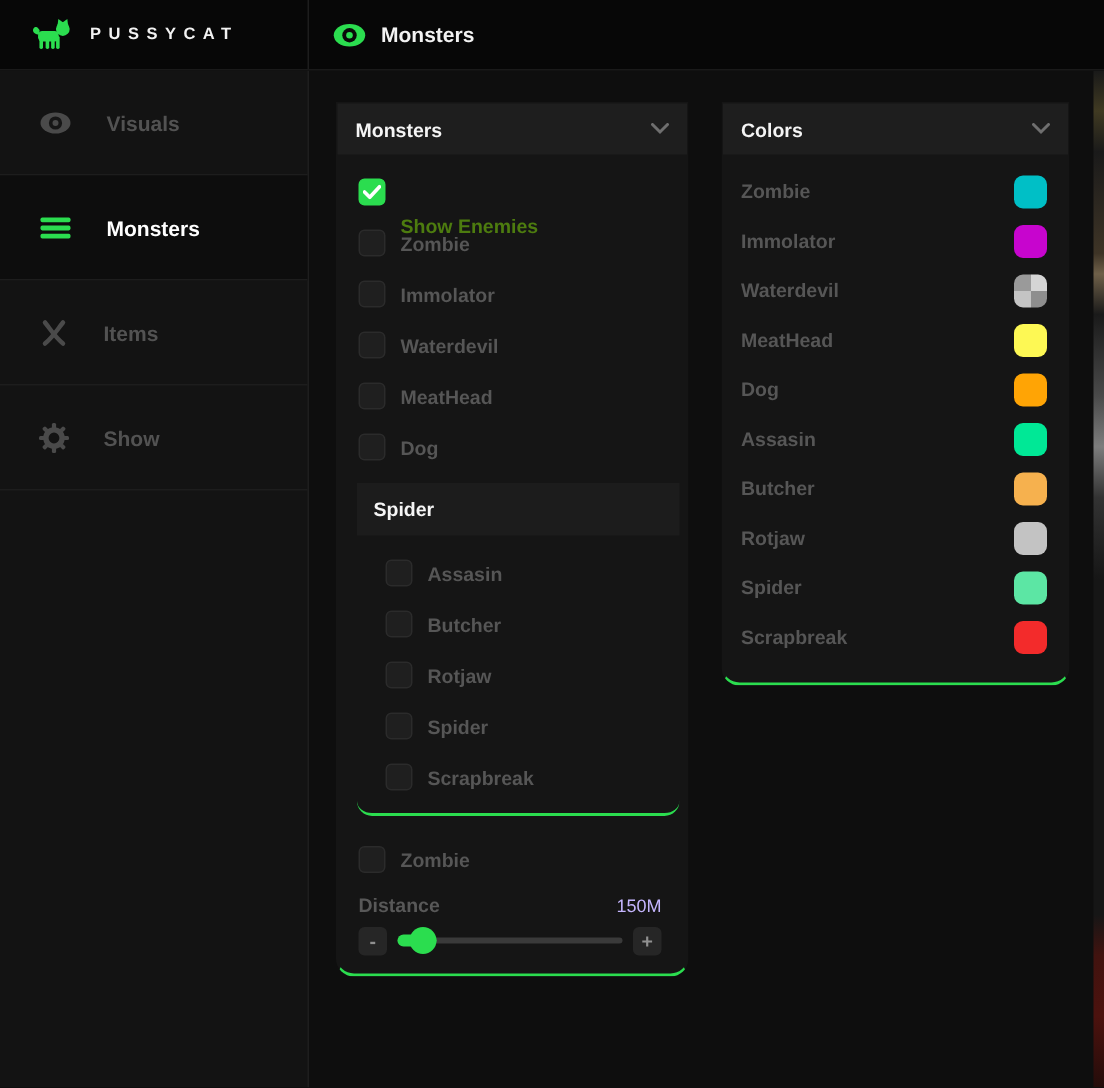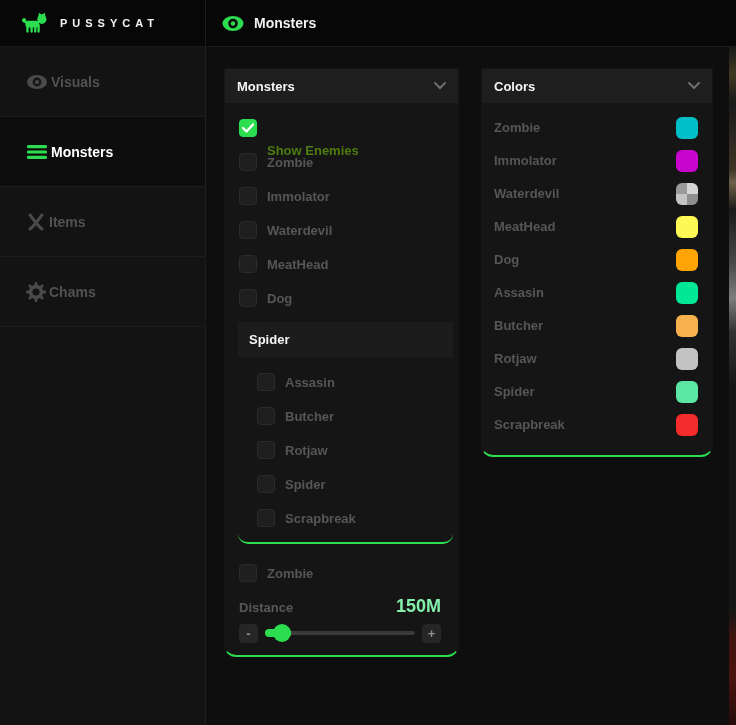--- a/index.html
+++ b/index.html
@@ -25,21 +25,21 @@
   }
   .page-head { display:flex; align-items:center; gap:10px; padding-left:16px; }
   .page-title { color:#f2f2f2; font-weight:bold; font-size:14px; }
 
   
   .sidebar {
     position:absolute; top:47px; left:0; width:206px; bottom:0;
     background:#131313; border-right:1px solid #1e1e1e;
   }
   .side-item {
-    height:70px; display:flex; align-items:center; gap:3px;
+    height:70px; display:flex; align-items:center; gap:23px;
     padding-left:26px; border-bottom:1px solid #1d1d1d; cursor:pointer;
   }
   .side-item .lbl { color:#525252; font-size:14px; font-weight:bold; }
   .side-item.active { background:#0d0d0d; }
   .side-item.active .lbl { color:#ffffff; }
 
   
   .panel {
     position:absolute; background:#151515;
     border:1px solid transparent; border-bottom:2px solid #2bdd4f;
@@ -76,21 +76,21 @@
   }
   .section-bar .ttl { color:#f5f5f5; font-size:13px; font-weight:bold; }
   .group-bosses .list { padding-top:8px; }
   .group-bosses .row { padding-left:19px; }
 
   .chams-wrap { margin-top:12px; }
 
   .distance { margin:6px 17px 0 14px; padding-bottom:12px; }
   .dist-head { display:flex; justify-content:space-between; align-items:baseline; }
   .dist-label { color:#585858; font-size:13px; font-weight:bold; }
-  .dist-value { color:#86efac; font-size:18px; font-weight:bold; }
+  .dist-value { color:#c4b5fd; font-size:12px; font-weight:normal; }
   .slider-row { display:flex; align-items:center; gap:7px; margin-top:6px; }
   .step-btn {
     width:19px; height:19px; border-radius:4px; background:#262626;
     color:#909090; font-size:13px; font-weight:bold; line-height:19px;
     text-align:center; flex:none; cursor:pointer;
   }
   .slider { flex:1; position:relative; height:20px; cursor:pointer; }
   .slider .track {
     position:absolute; left:0; right:0; top:8px; height:4px;
     background:#3a3a3a; border-radius:2px;
@@ -202,21 +202,21 @@
             <rect x="8.6" y="0" width="2.8" height="5" rx="1" transform="rotate(135 10 10)"></rect>
             <rect x="8.6" y="0" width="2.8" height="5" rx="1" transform="rotate(180 10 10)"></rect>
             <rect x="8.6" y="0" width="2.8" height="5" rx="1" transform="rotate(225 10 10)"></rect>
             <rect x="8.6" y="0" width="2.8" height="5" rx="1" transform="rotate(270 10 10)"></rect>
             <rect x="8.6" y="0" width="2.8" height="5" rx="1" transform="rotate(315 10 10)"></rect>
           </g>
         </g>
         <circle cx="10" cy="10" r="5.4" fill="none" stroke="#4a4a4a" stroke-width="3.6"></circle>
       </svg>
     </span>
-    <span class="lbl">Chams</span>
+    <span class="lbl">Show</span>
   </div>
 </div>
 
 <div class="panel panel-monsters">
   <div class="panel-header">
     <span class="ttl">Monsters</span>
     <span>
       <svg width="12" height="8" viewBox="0 0 12 8" fill="none" stroke="#6f6f6f" stroke-width="2" stroke-linecap="round">
         <polyline points="1,1 6,6 11,1"></polyline>
       </svg>

